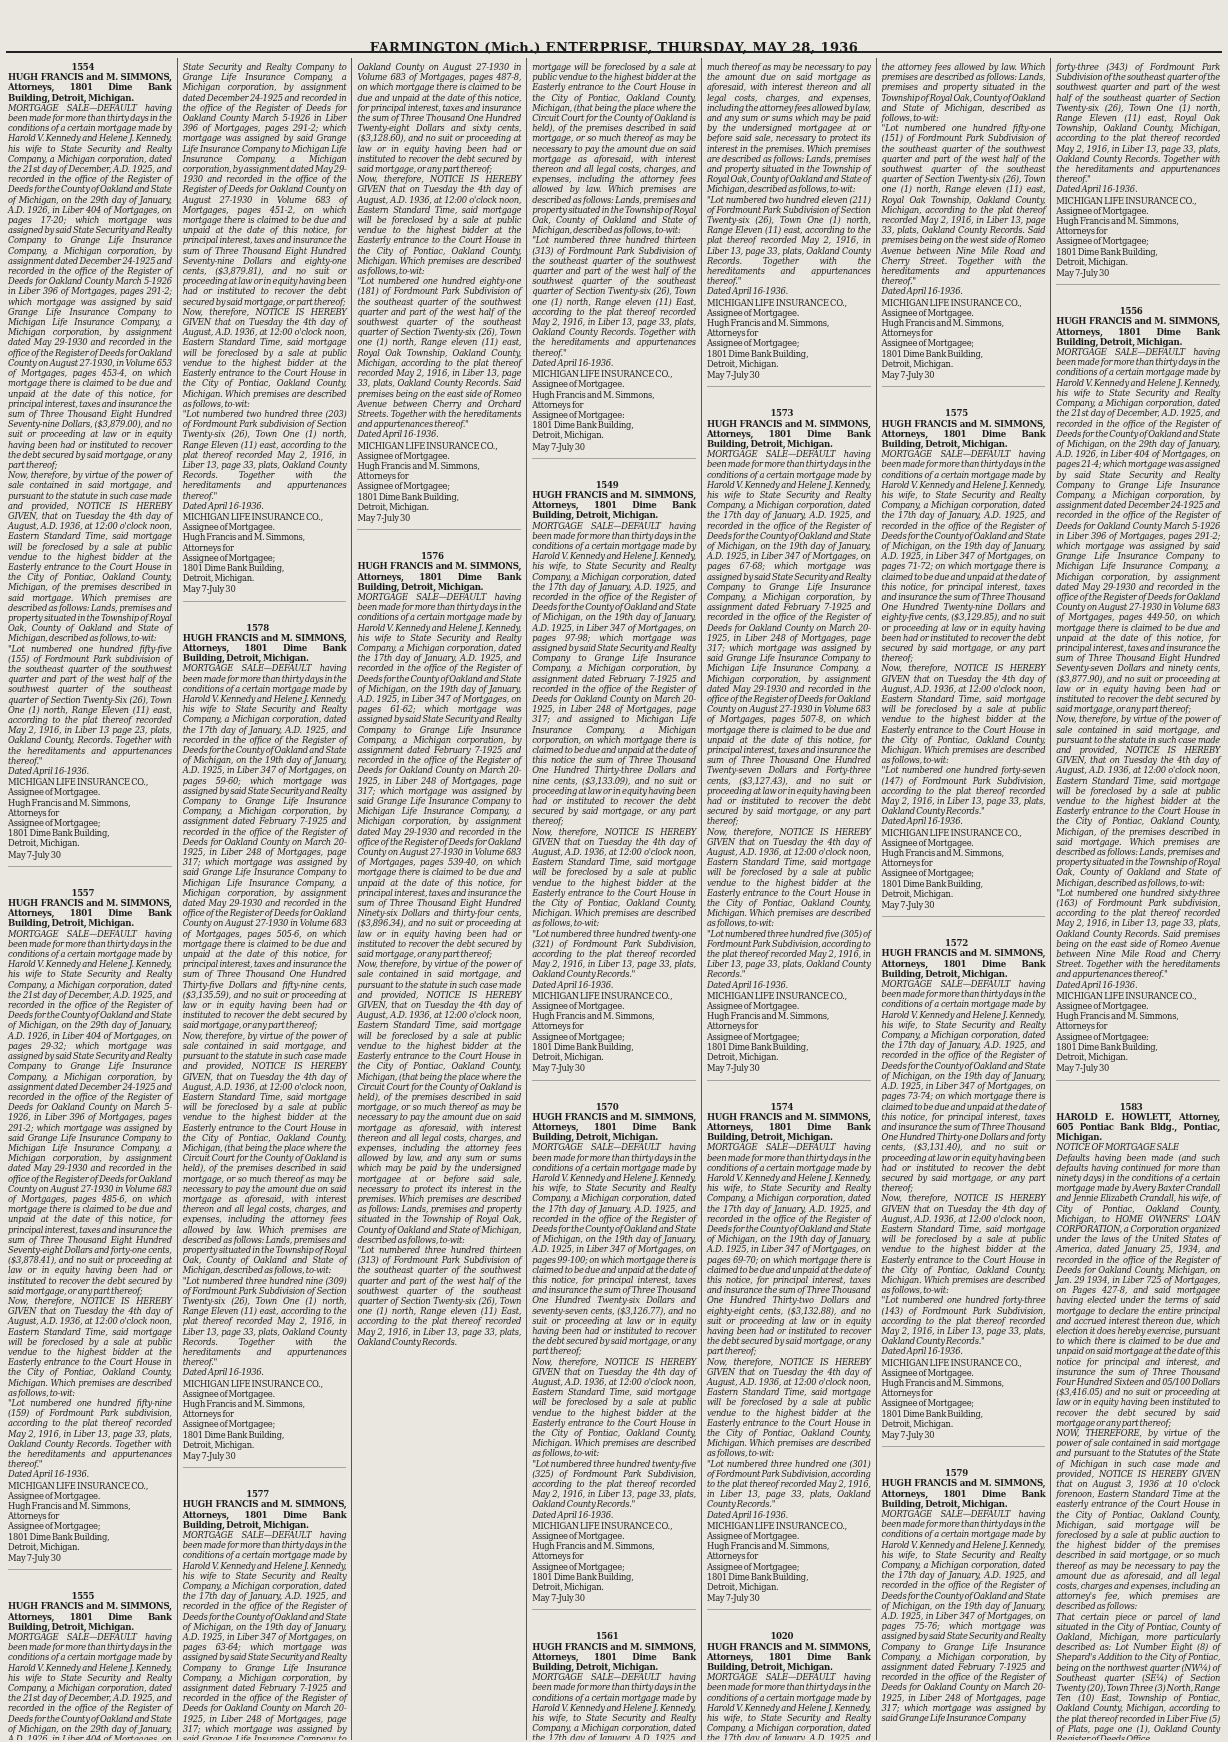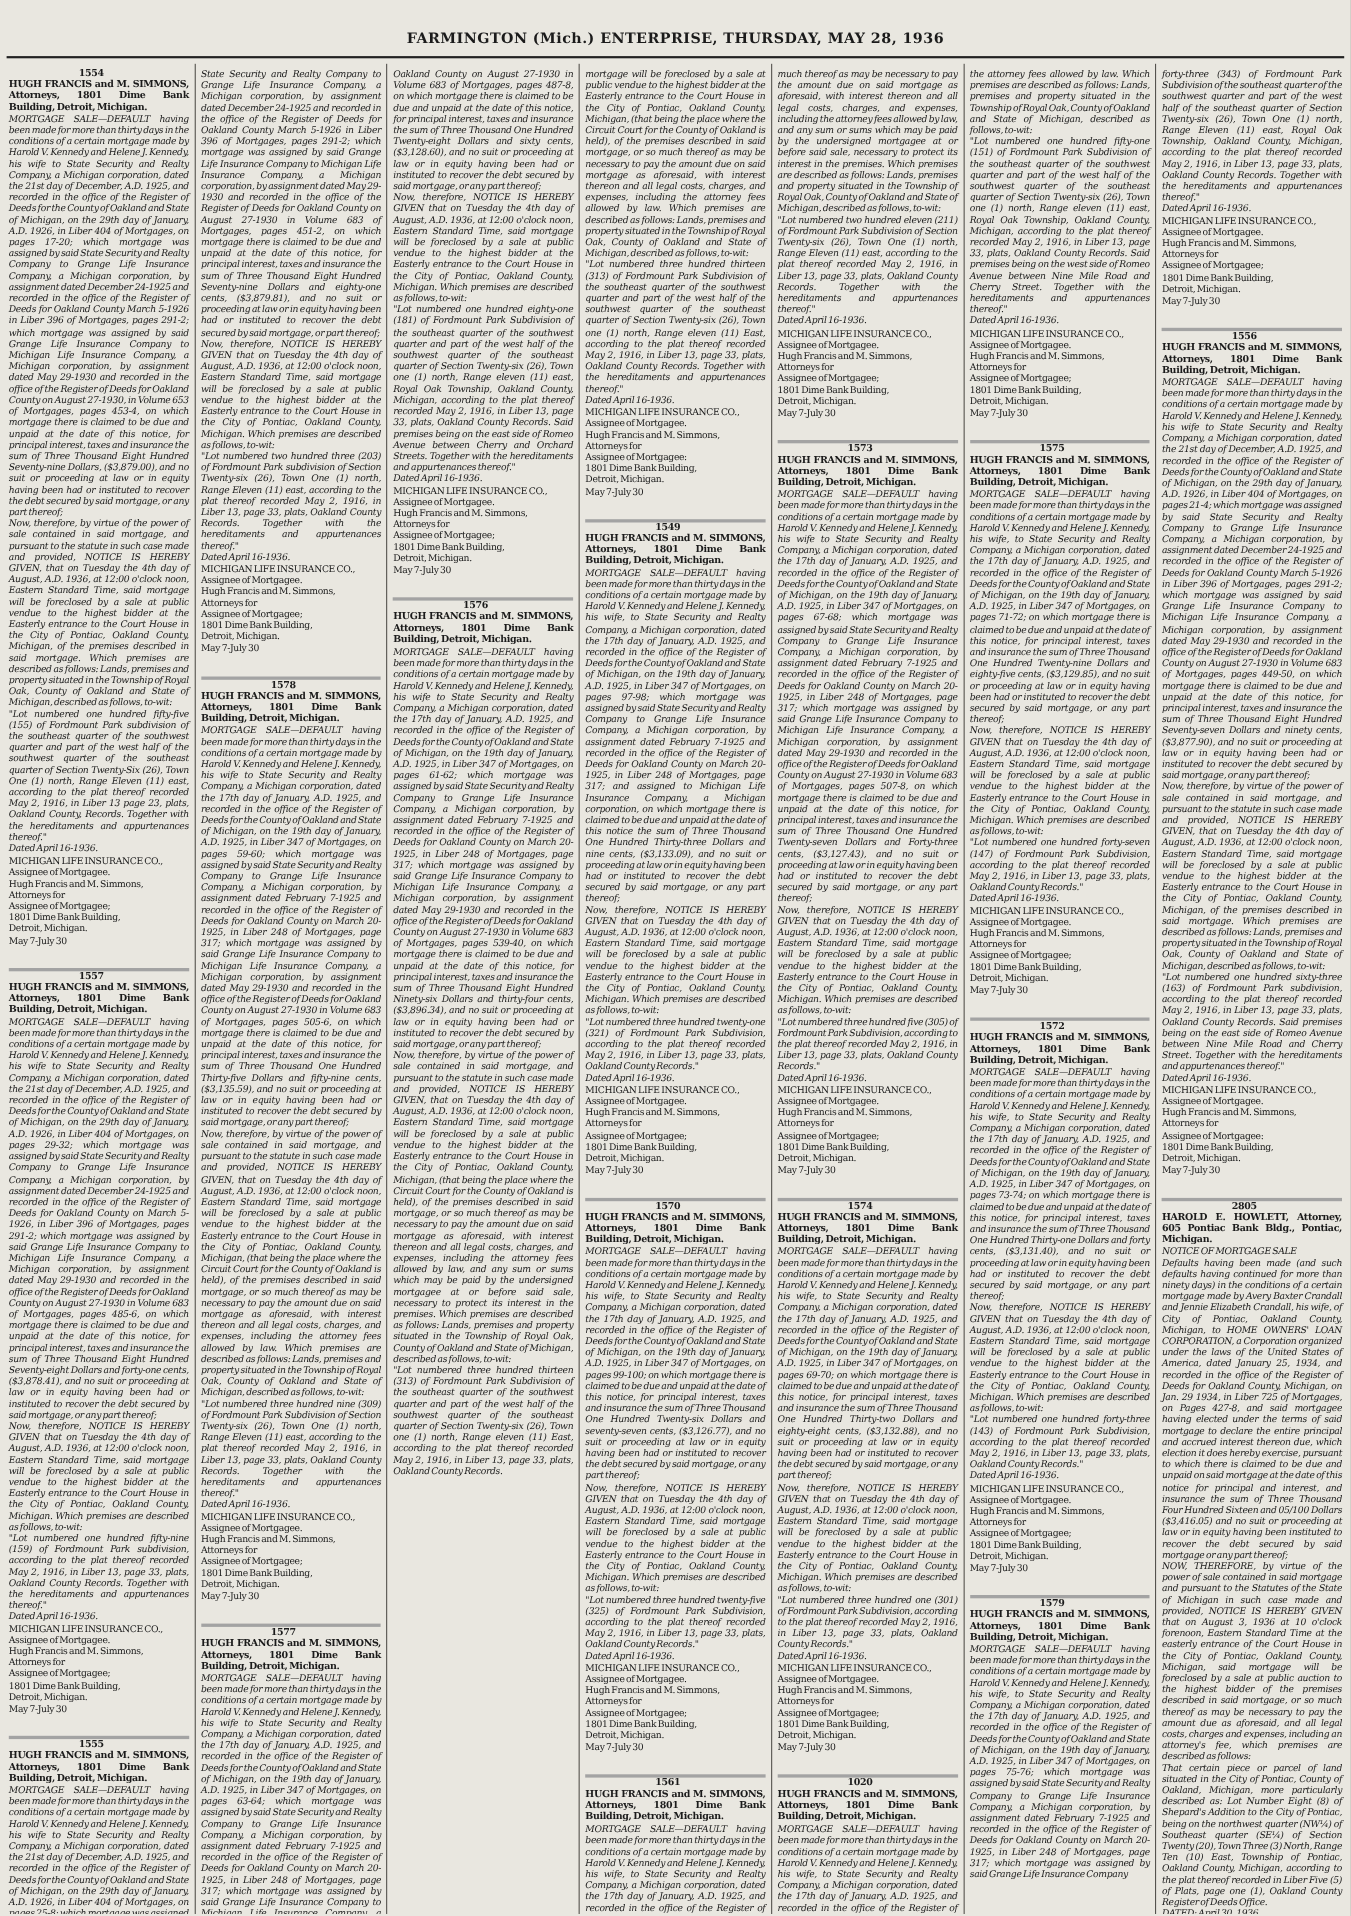--- a/index.html
+++ b/index.html
@@ -1,26 +1,26 @@
 <!DOCTYPE html>
 <html><head>
 <meta charset="utf-8">
 <style>
   html,body{margin:0;padding:0;background:#a8a6a0;}
   .page{position:relative;width:1228px;height:1742px;background:#e9e7e0;
         font-family:"DejaVu Serif", "Liberation Serif", serif;color:#1b1b1b;overflow:hidden;}
-  .masthead{position:absolute;top:28px;left:0;width:100%;text-align:center;
+  .masthead{position:absolute;top:40px;left:0;width:100%;text-align:center;
             font-size:13px;font-weight:bold;letter-spacing:.4px;}
   .mast-rule{position:absolute;top:51px;left:6px;right:6px;height:2px;background:#222;}
   .cols{position:absolute;top:58px;left:3px;right:3px;bottom:2px;display:flex;}
   .col{flex:1 1 0;overflow:hidden;padding:4px 5px 0 5px;border-right:1px solid #55534e;
        font-size:8.4px;line-height:10.2px;letter-spacing:-0.3px;word-spacing:-1px;text-align:justify;}
   .col:last-child{border-right:none;}
   .block{margin:0;}
-  .block + .block{border-top:3px solid #a3a3a3;margin-top:20px;padding-top:0;}
+  .block + .block{border-top:1px solid #a3a3a3;margin-top:6px;padding-top:21px;}
   .num{text-align:center;font-weight:bold;padding-right:14px;font-size:8.6px;}
   .att{margin:0;font-size:8.6px;font-weight:bold;text-align:justify;line-height:10.2px;}
   .body{margin:0;white-space:pre-line;font-style:italic;}
   .sigco{margin-top:1px;}
   .sigrole{padding-right:10px;}
   .siglines{white-space:pre-line;}
   .datecode{text-align:left;padding-right:6px;margin-top:1px;}
 </style>
 </head>
 <body>
@@ -314,21 +314,21 @@
         <div class="sigco">MICHIGAN LIFE INSURANCE CO.,</div>
         <div class="sigrole">Assignee of Mortgagee.</div>
         <div class="siglines">Hugh Francis and M. Simmons,
 Attorneys for
 Assignee of Mortgagee:
 1801 Dime Bank Building,
 Detroit, Michigan.</div>
         <div class="datecode">May 7-July 30</div>
       </article>
       <article class="block">
-        <div class="num">2805</div>
+        <div class="num">1583</div>
         <h3 class="att">HAROLD E. HOWLETT, Attorney, 605 Pontiac Bank Bldg., Pontiac, Michigan.</h3>
         <p class="body">NOTICE OF MORTGAGE SALE
 Defaults having been made (and such defaults having continued for more than ninety days) in the conditions of a certain mortgage made by Avery Baxter Crandall and Jennie Elizabeth Crandall, his wife, of City of Pontiac, Oakland County, Michigan, to HOME OWNERS' LOAN CORPORATION, a Corporation organized under the laws of the United States of America, dated January 25, 1934, and recorded in the office of the Register of Deeds for Oakland County, Michigan, on Jan. 29 1934, in Liber 725 of Mortgages, on Pages 427-8, and said mortgagee having elected under the terms of said mortgage to declare the entire principal and accrued interest thereon due, which election it does hereby exercise, pursuant to which there is claimed to be due and unpaid on said mortgage at the date of this notice for principal and interest, and insurance the sum of Three Thousand Four Hundred Sixteen and 05/100 Dollars ($3,416.05) and no suit or proceeding at law or in equity having been instituted to recover the debt secured by said mortgage or any part thereof;
 NOW, THEREFORE, by virtue of the power of sale contained in said mortgage and pursuant to the Statutes of the State of Michigan in such case made and provided, NOTICE IS HEREBY GIVEN that on August 3, 1936 at 10 o'clock forenoon, Eastern Standard Time at the easterly entrance of the Court House in the City of Pontiac, Oakland County, Michigan, said mortgage will be foreclosed by a sale at public auction to the highest bidder of the premises described in said mortgage, or so much thereof as may be necessary to pay the amount due as aforesaid, and all legal costs, charges and expenses, including an attorney's fee, which premises are described as follows:
 That certain piece or parcel of land situated in the City of Pontiac, County of Oakland, Michigan, more particularly described as: Lot Number Eight (8) of Shepard's Addition to the City of Pontiac, being on the northwest quarter (NW¼) of Southeast quarter (SE¼) of Section Twenty (20), Town Three (3) North, Range Ten (10) East, Township of Pontiac, Oakland County, Michigan, according to the plat thereof recorded in Liber Five (5) of Plats, page one (1), Oakland County Register of Deeds Office.
 DATED: April 30, 1936.</p>
         <div class="sigco">HOME OWNERS' LOAN CORPORATION</div>
         <div class="sigrole">Mortgagee.</div>
 
       </article>

